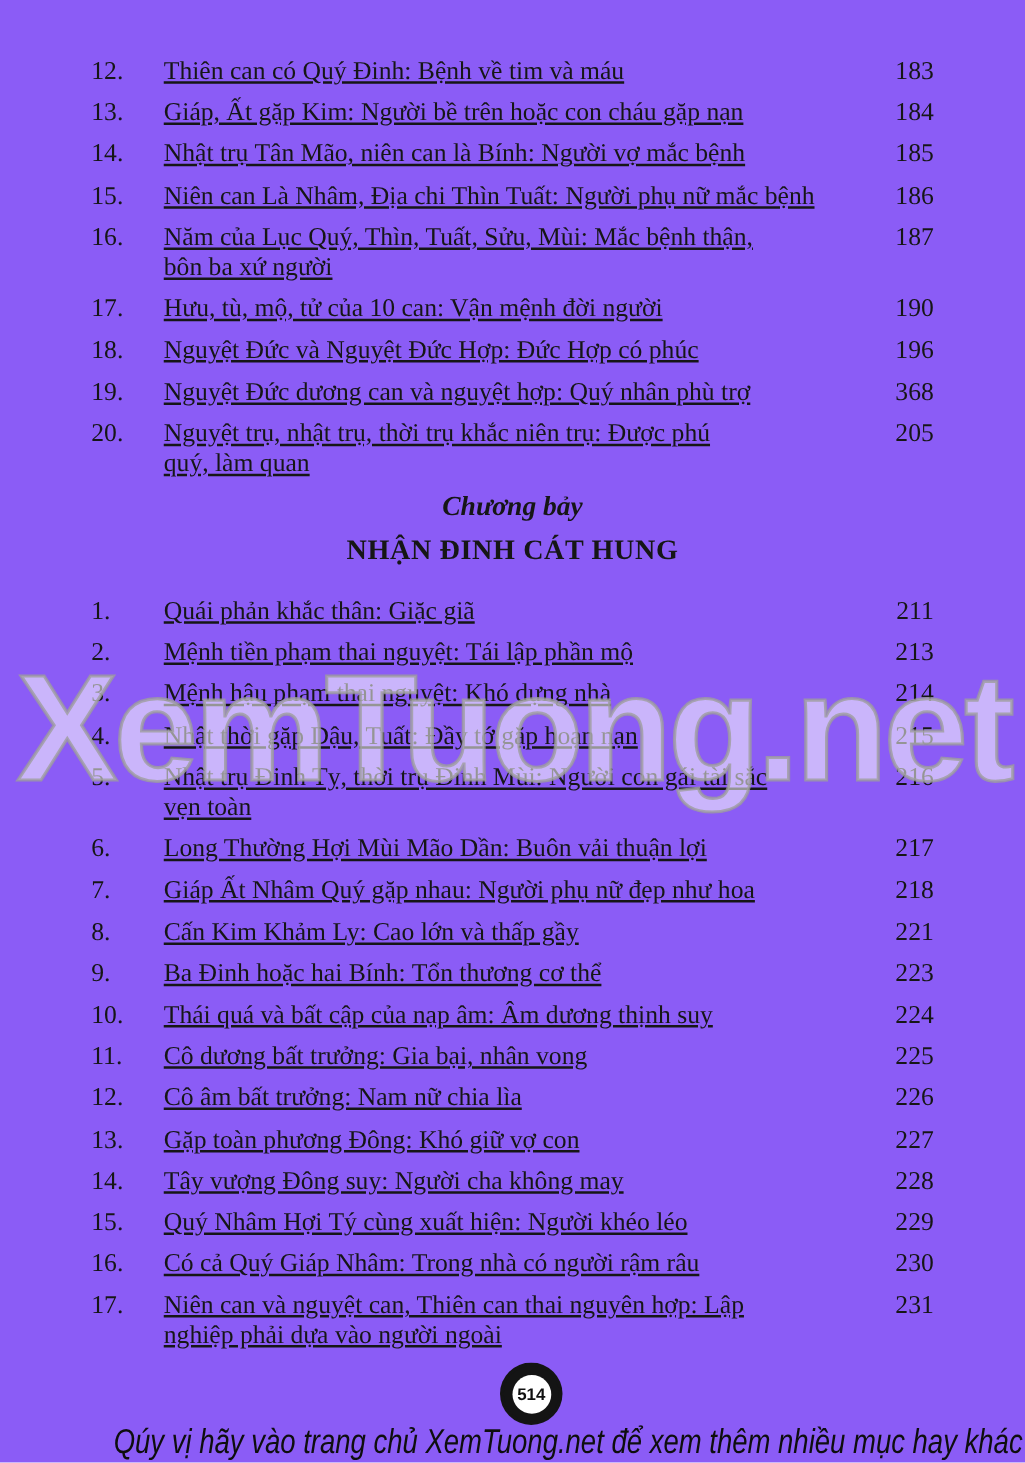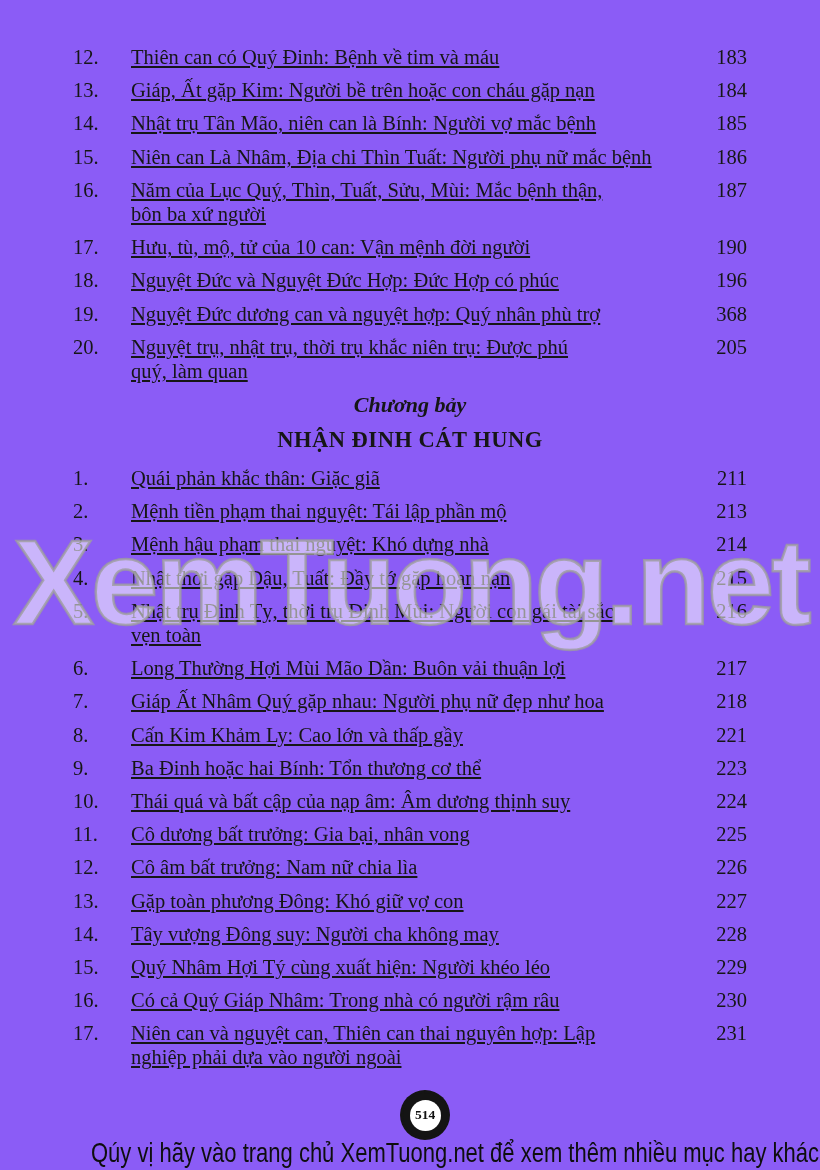--- a/index.html
+++ b/index.html
@@ -18,21 +18,21 @@
     display: flex;
     align-items: flex-start;
     margin-bottom: 9px;
     font-size: 20.5px;
     line-height: 1.18;
   }
   .toc-num { flex: 0 0 58px; }
   .toc-txt { flex: 1 1 auto; white-space: pre-line; padding-right: 10px; text-decoration: underline; }
   .toc-pg  { flex: 0 0 50px; text-align: right; }
 
-  .chapter { text-align: center; margin: 6px 0 13px 0; position: relative; z-index: 1; }
+  .chapter { text-align: center; margin: 6px 0 24px 0; position: relative; z-index: 1; }
   .chapter-label {
     font-style: italic; font-weight: bold;
     font-size: 22px; margin-bottom: 9px;
   }
   .chapter-title {
     font-weight: bold; font-size: 22.5px; letter-spacing: 0.5px;
   }
 
   .watermark {
     position: absolute;
@@ -56,29 +56,30 @@
     border: 3px dashed #141414;
     border-radius: 50%;
     display: flex; align-items: center; justify-content: center;
     z-index: 5;
   }
   .badge-inner {
     width: 31px; height: 31px;
     background: #ffffff;
     border-radius: 50%;
     display: flex; align-items: center; justify-content: center;
-    font-family: Liberation Serif, serif;
+    font-family: Liberation Sans, sans-serif;
     font-weight: bold; font-size: 13.5px; color: #111111;
   }
 
   .footer {
     position: absolute;
     left: 0; bottom: 1px; width: 712px;
     text-align: center;
     z-index: 4;
+    font-style: italic;
   }
   .footer-text {
     display: inline-block;
     font-family: "Liberation Sans", sans-serif;
     font-size: 27.5px;
     color: #0e0e0e;
     transform: scaleX(0.8);
     transform-origin: center;
     white-space: nowrap;
   }

